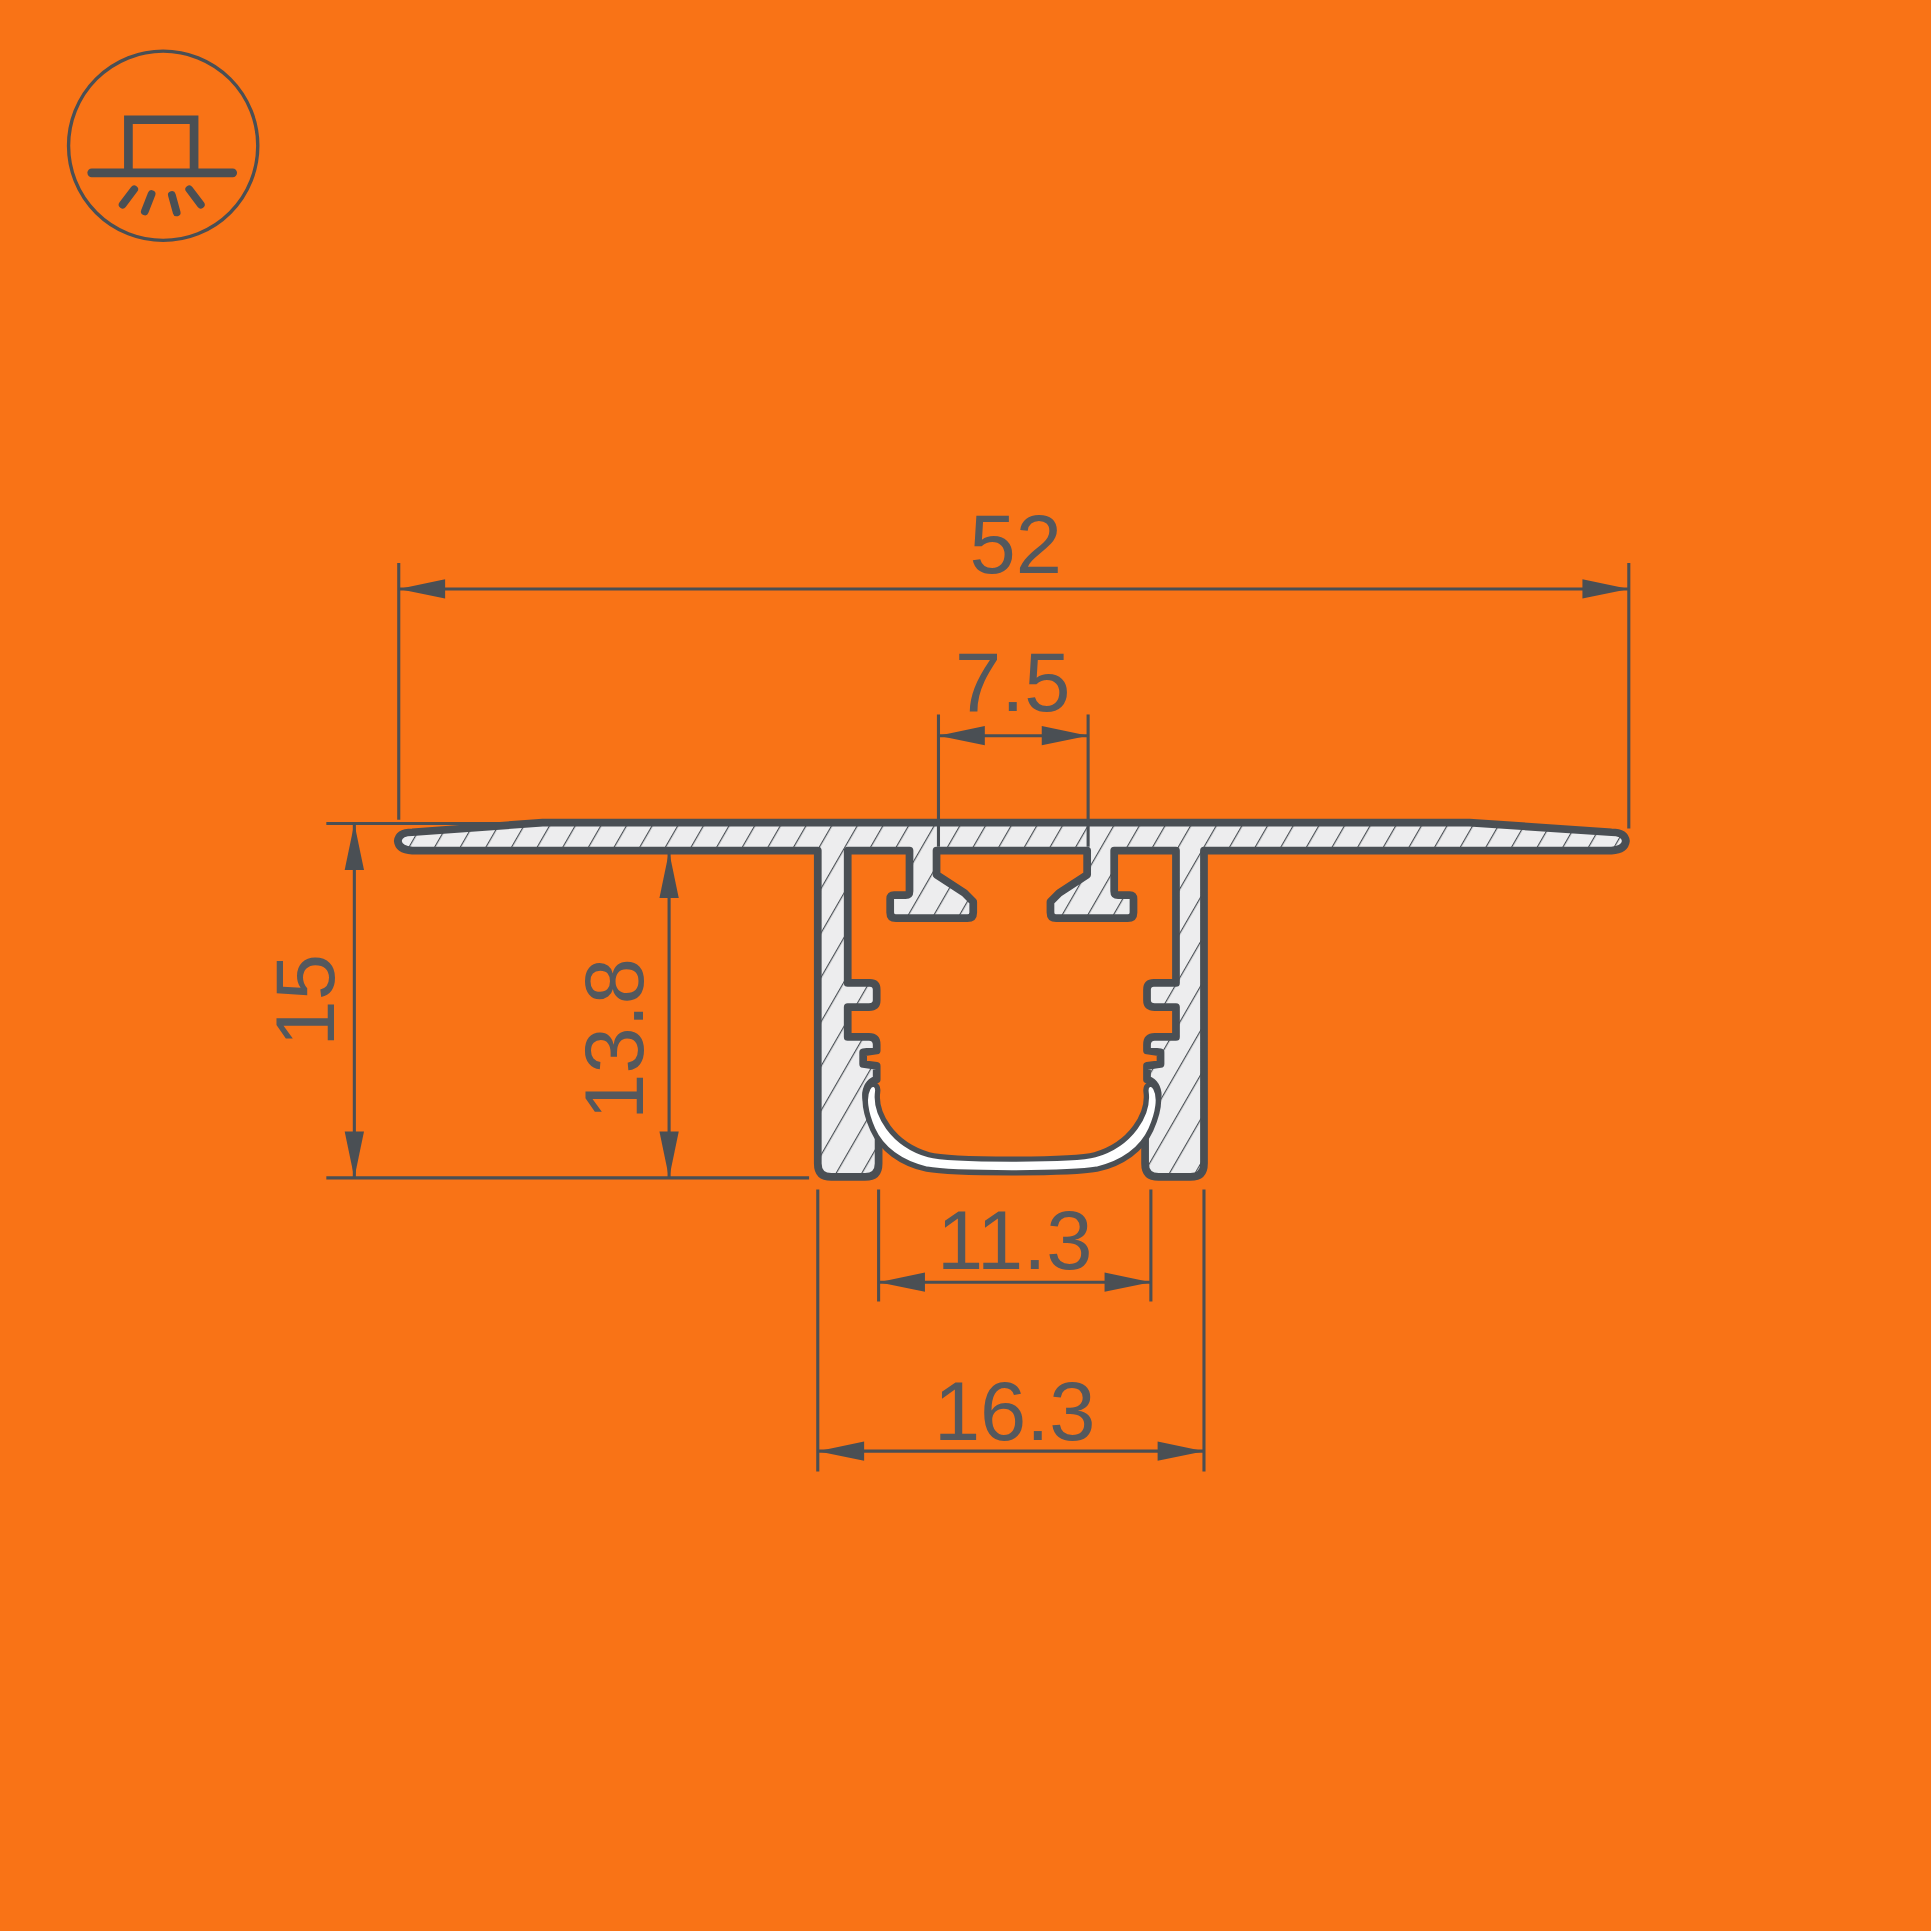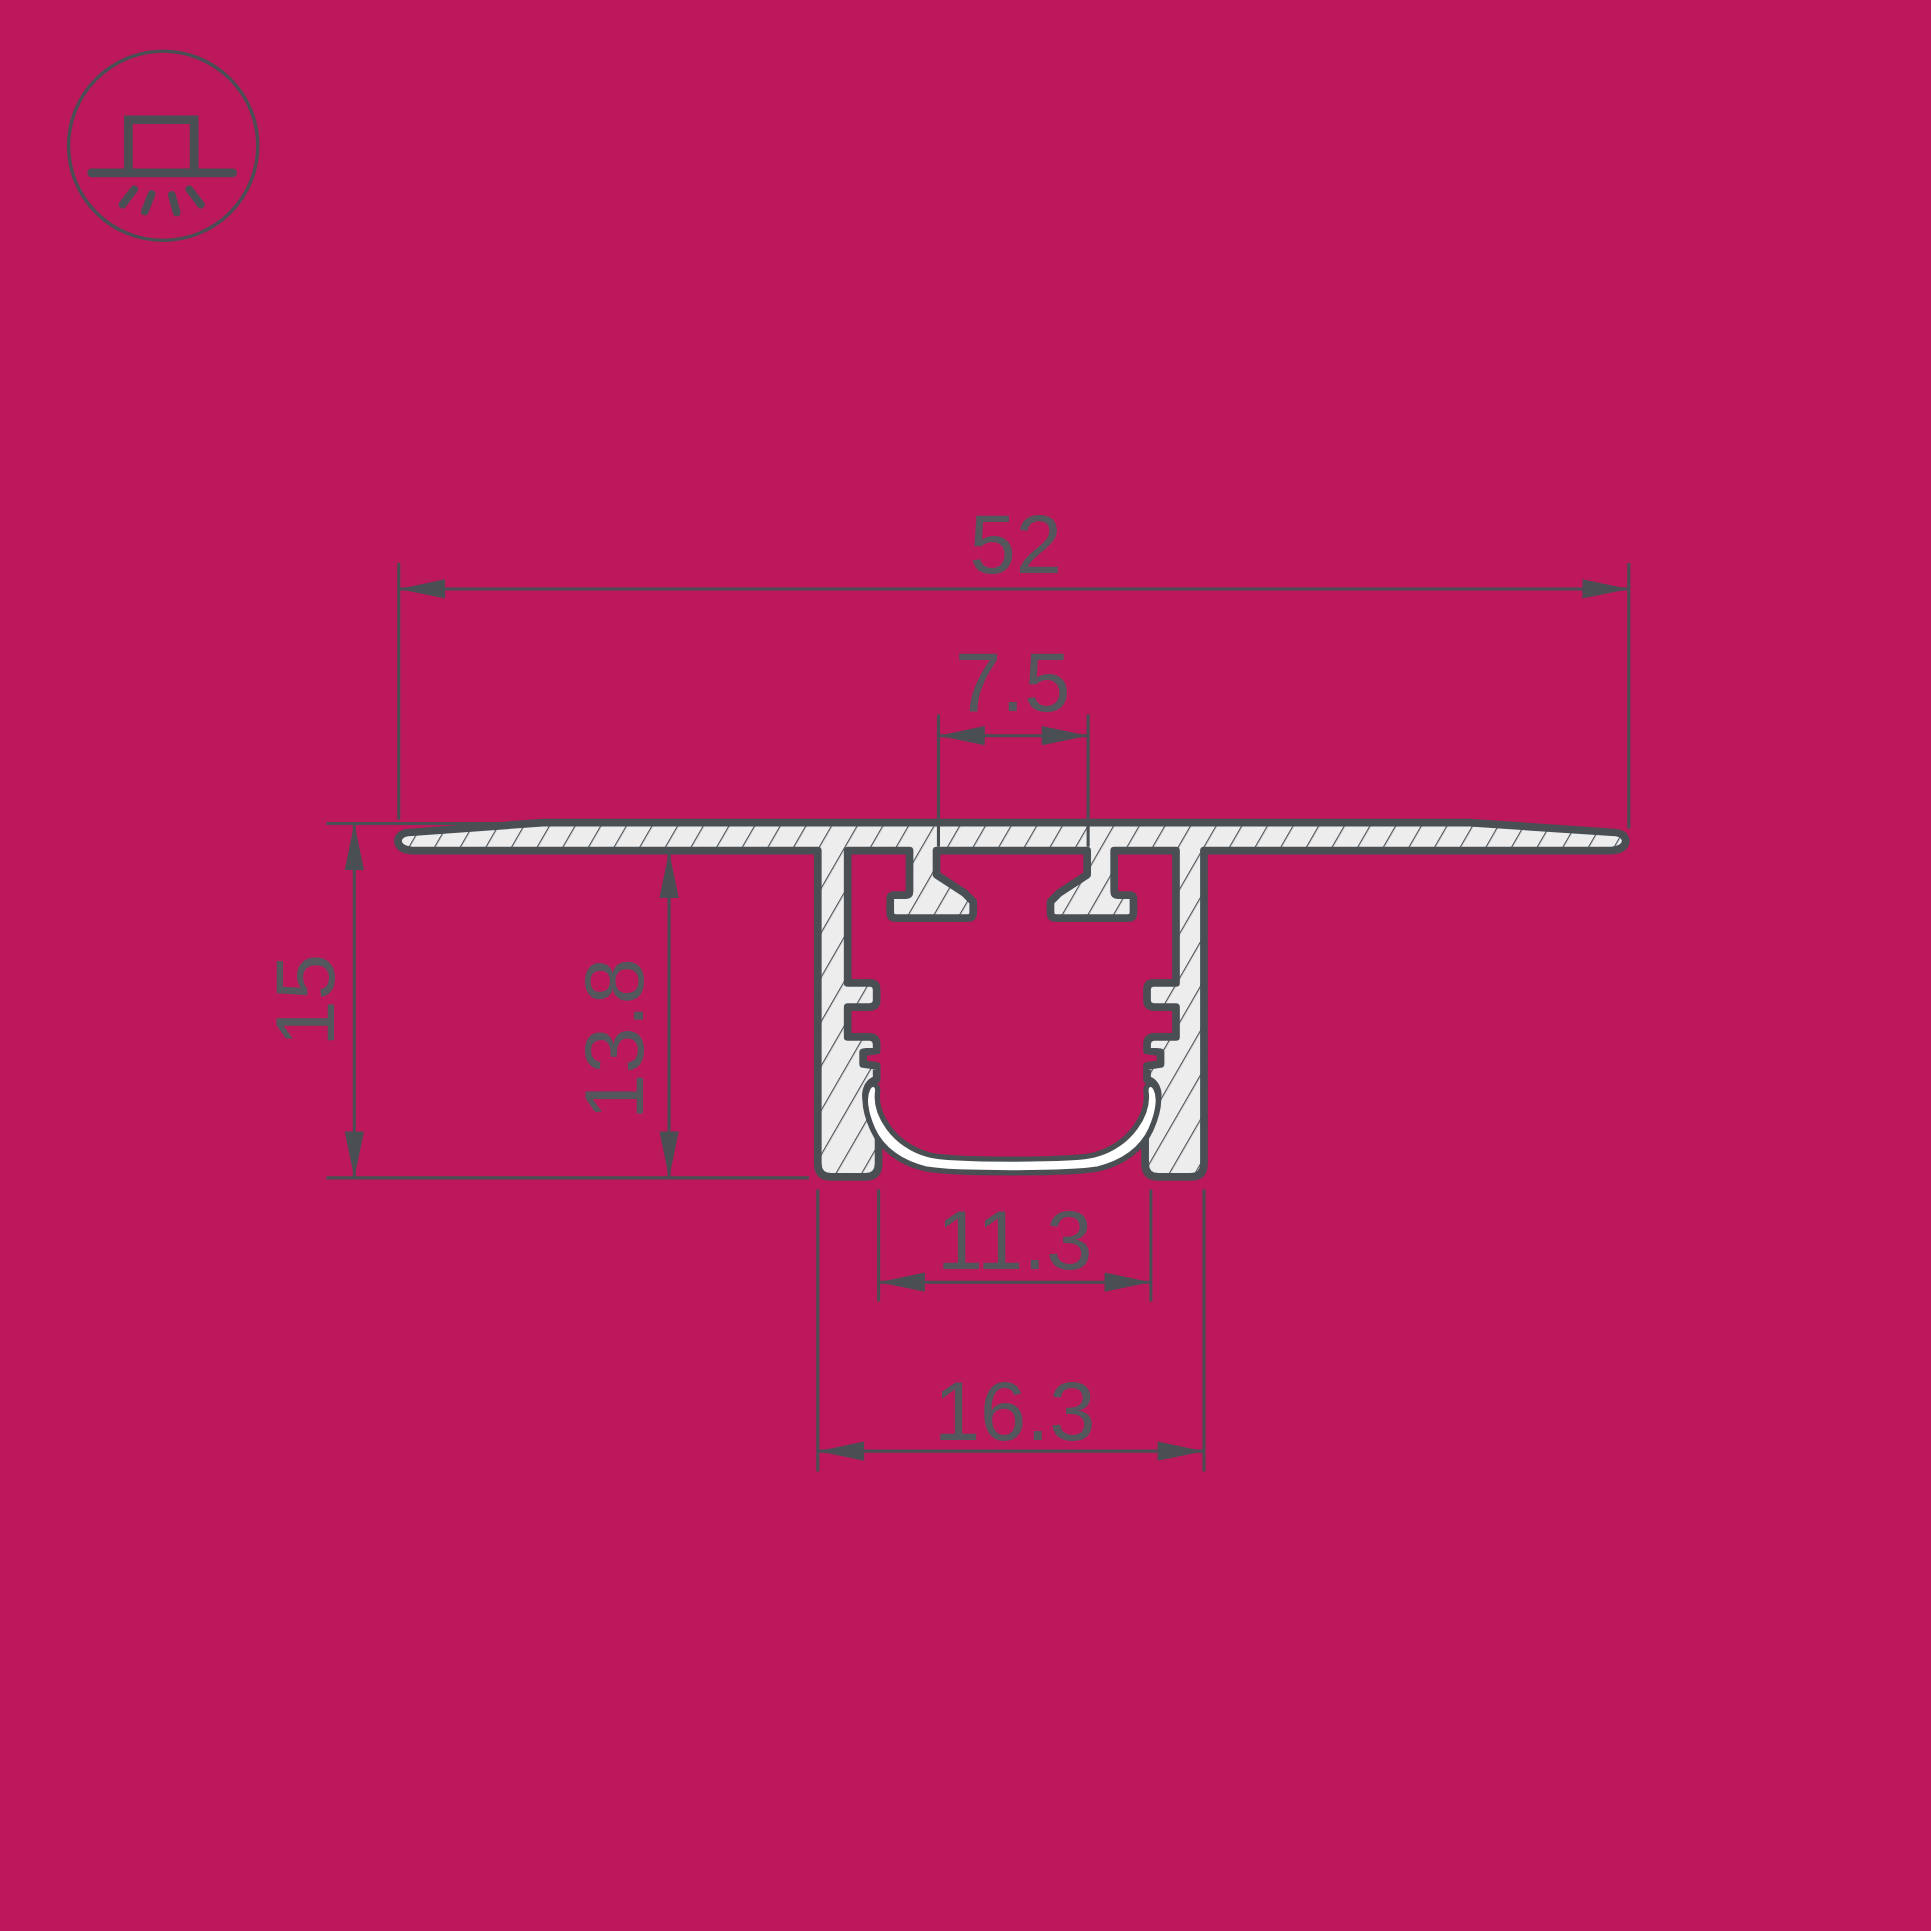--- a/index.html
+++ b/index.html
@@ -1,16 +1,16 @@
 <!DOCTYPE html>
 <html><head>
 <meta charset="utf-8">
 <style>
   html,body{margin:0;padding:0;background:#ffffff;}
-  .canvas{position:relative;width:1931px;height:1931px;background:#be185d;overflow:hidden;}
+  .canvas{position:relative;width:1931px;height:1931px;background:#f97316;overflow:hidden;}
   svg{position:absolute;left:0;top:0;}
   .dim-label{
     font-family:"Liberation Sans", sans-serif;
     font-size:86px;
     fill:#54585D;
     text-anchor:middle;
     font-weight:400;
   }
   .dimline{stroke:#4A4F54;stroke-width:3.2;fill:none;}
   .arrow{fill:#4A4F54;stroke:none;}

